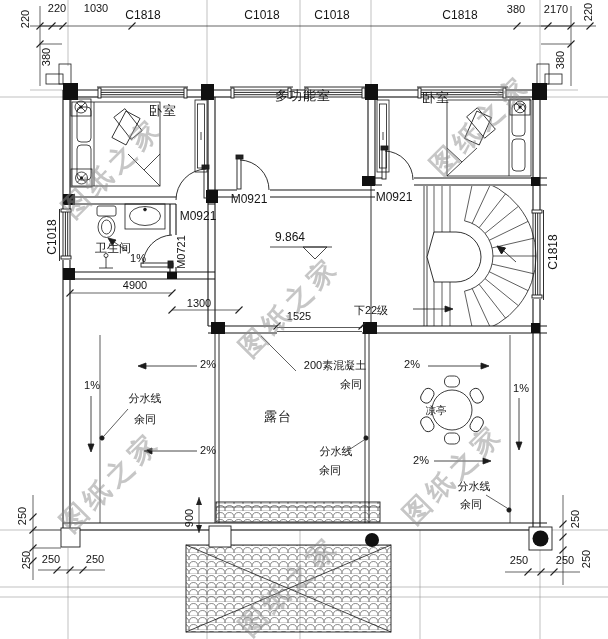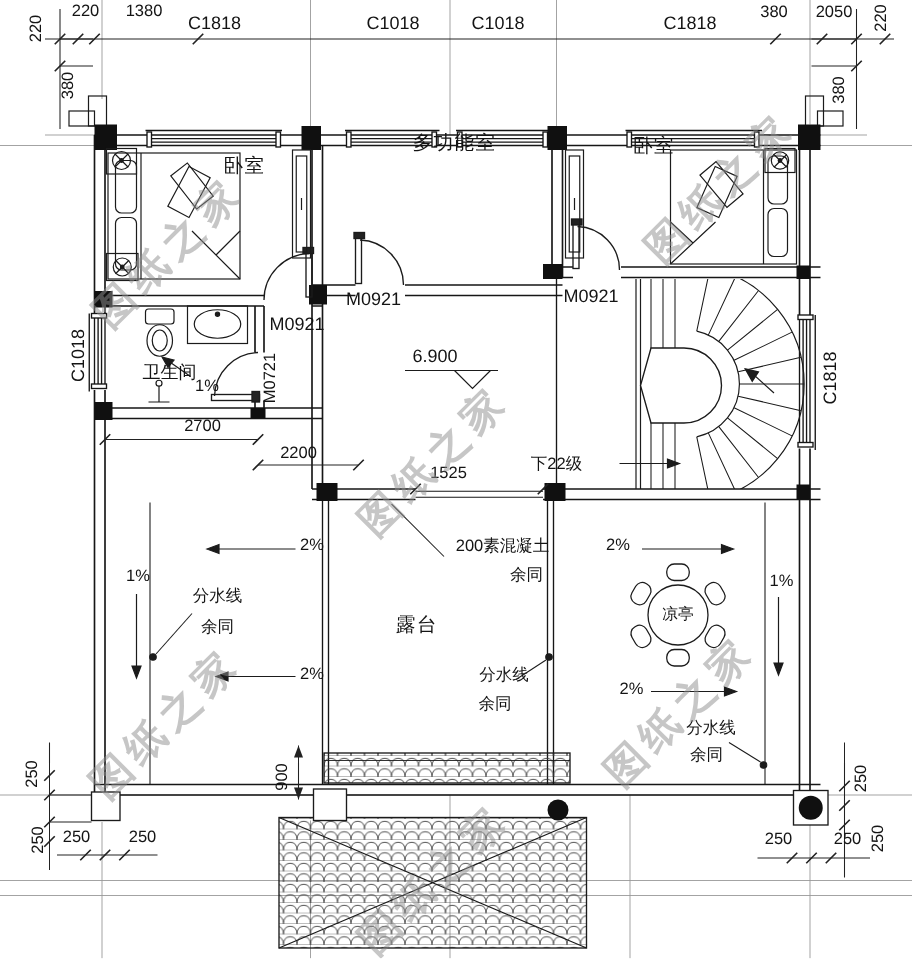--- a/index.html
+++ b/index.html
@@ -299,49 +299,49 @@
         <circle cx="102" cy="438" r="2.2"></circle>
     <path d="M344,453 L364,440" fill="none"></path>
         <circle cx="366" cy="438" r="2.2"></circle>
     <path d="M486,495 L507,508" fill="none"></path>
         <circle cx="509" cy="510" r="2.2"></circle>
     <path d="M261,336 L296,371" fill="none"></path>
   </g>
 </svg>
 
 <span class="lbl" style="left:57px;top:8px">220</span>
-<span class="lbl" style="left:96px;top:8px">1380</span>
+<span class="lbl" style="left:96px;top:8px">1030</span>
 <span class="lbl mid" style="left:143px;top:15px">C1818</span>
 <span class="lbl mid" style="left:262px;top:15px">C1018</span>
 <span class="lbl mid" style="left:332px;top:15px">C1018</span>
 <span class="lbl mid" style="left:460px;top:15px">C1818</span>
 <span class="lbl" style="left:516px;top:9px">380</span>
-<span class="lbl" style="left:556px;top:9px">2050</span>
+<span class="lbl" style="left:556px;top:9px">2170</span>
 <span class="lbl v" style="left:25px;top:19px">220</span>
 <span class="lbl v" style="left:46px;top:57px">380</span>
 <span class="lbl v" style="left:588px;top:12px">220</span>
 <span class="lbl v" style="left:560px;top:60px">380</span>
 <span class="lbl v mid" style="left:52px;top:237px">C1018</span>
 <span class="lbl v mid" style="left:553px;top:252px">C1818</span>
 
 <span class="lbl room" style="left:163px;top:110px">卧室</span>
 <span class="lbl room" style="left:303px;top:95px">多功能室</span>
 <span class="lbl room" style="left:436px;top:97px">卧室</span>
 <span class="lbl mid" style="left:113px;top:248px">卫生间</span>
 <span class="lbl room" style="left:278px;top:416px">露台</span>
-<span class="lbl small" style="left:452px;top:410px">凉亭</span>
+<span class="lbl small" style="left:436px;top:410px">凉亭</span>
 
 <span class="lbl mid" style="left:198px;top:216px">M0921</span>
 <span class="lbl mid" style="left:249px;top:199px">M0921</span>
 <span class="lbl mid" style="left:394px;top:197px">M0921</span>
 <span class="lbl v" style="left:181px;top:252px">M0721</span>
 
-<span class="lbl mid" style="left:290px;top:237px">6.900</span>
-<span class="lbl" style="left:135px;top:285px">2700</span>
-<span class="lbl" style="left:199px;top:303px">2200</span>
+<span class="lbl mid" style="left:290px;top:237px">9.864</span>
+<span class="lbl" style="left:135px;top:285px">4900</span>
+<span class="lbl" style="left:199px;top:303px">1300</span>
 <span class="lbl" style="left:299px;top:316px">1525</span>
 <span class="lbl" style="left:371px;top:310px">下22级</span>
 <span class="lbl" style="left:335px;top:365px">200素混凝土</span>
 <span class="lbl" style="left:351px;top:384px">余同</span>
 
 <span class="lbl" style="left:208px;top:364px">2%</span>
 <span class="lbl" style="left:208px;top:450px">2%</span>
 <span class="lbl" style="left:92px;top:385px">1%</span>
 <span class="lbl" style="left:138px;top:258px">1%</span>
 <span class="lbl" style="left:412px;top:364px">2%</span>

